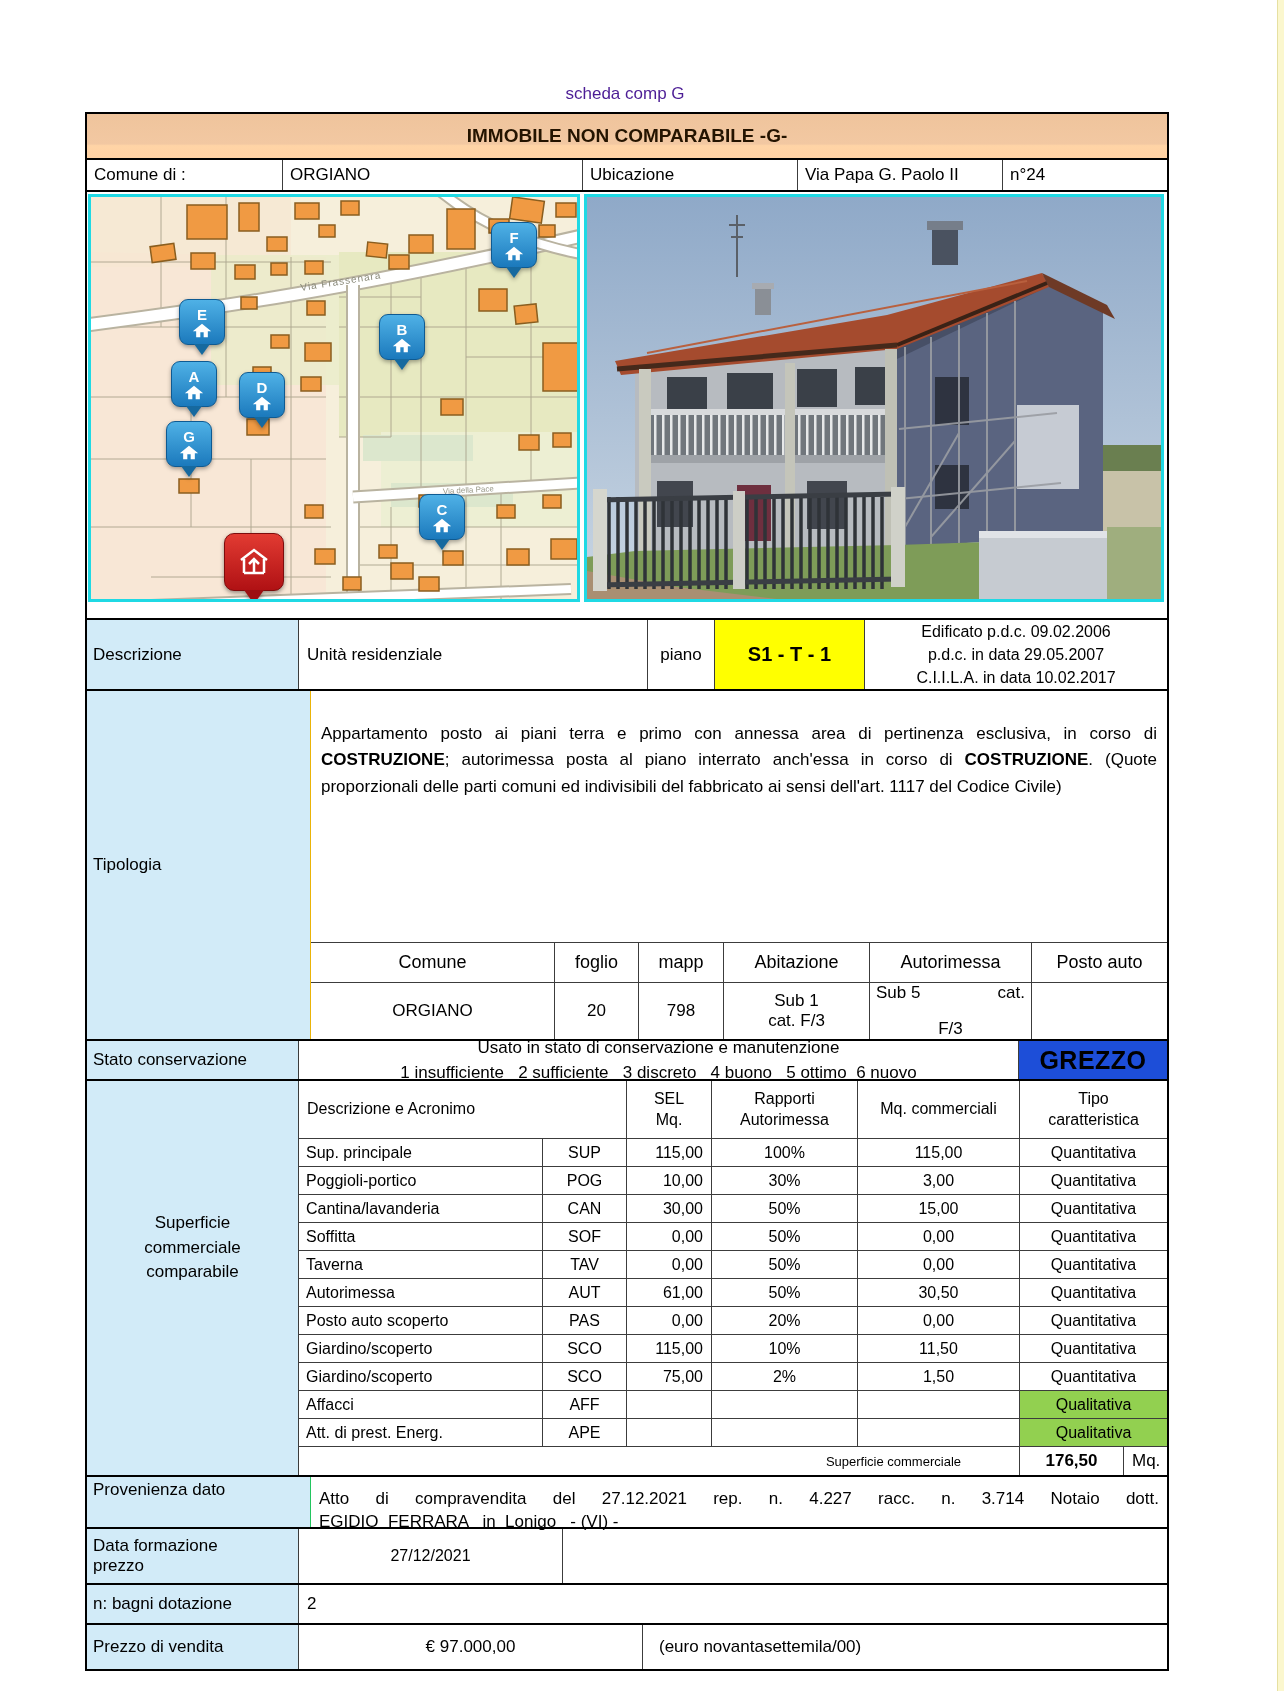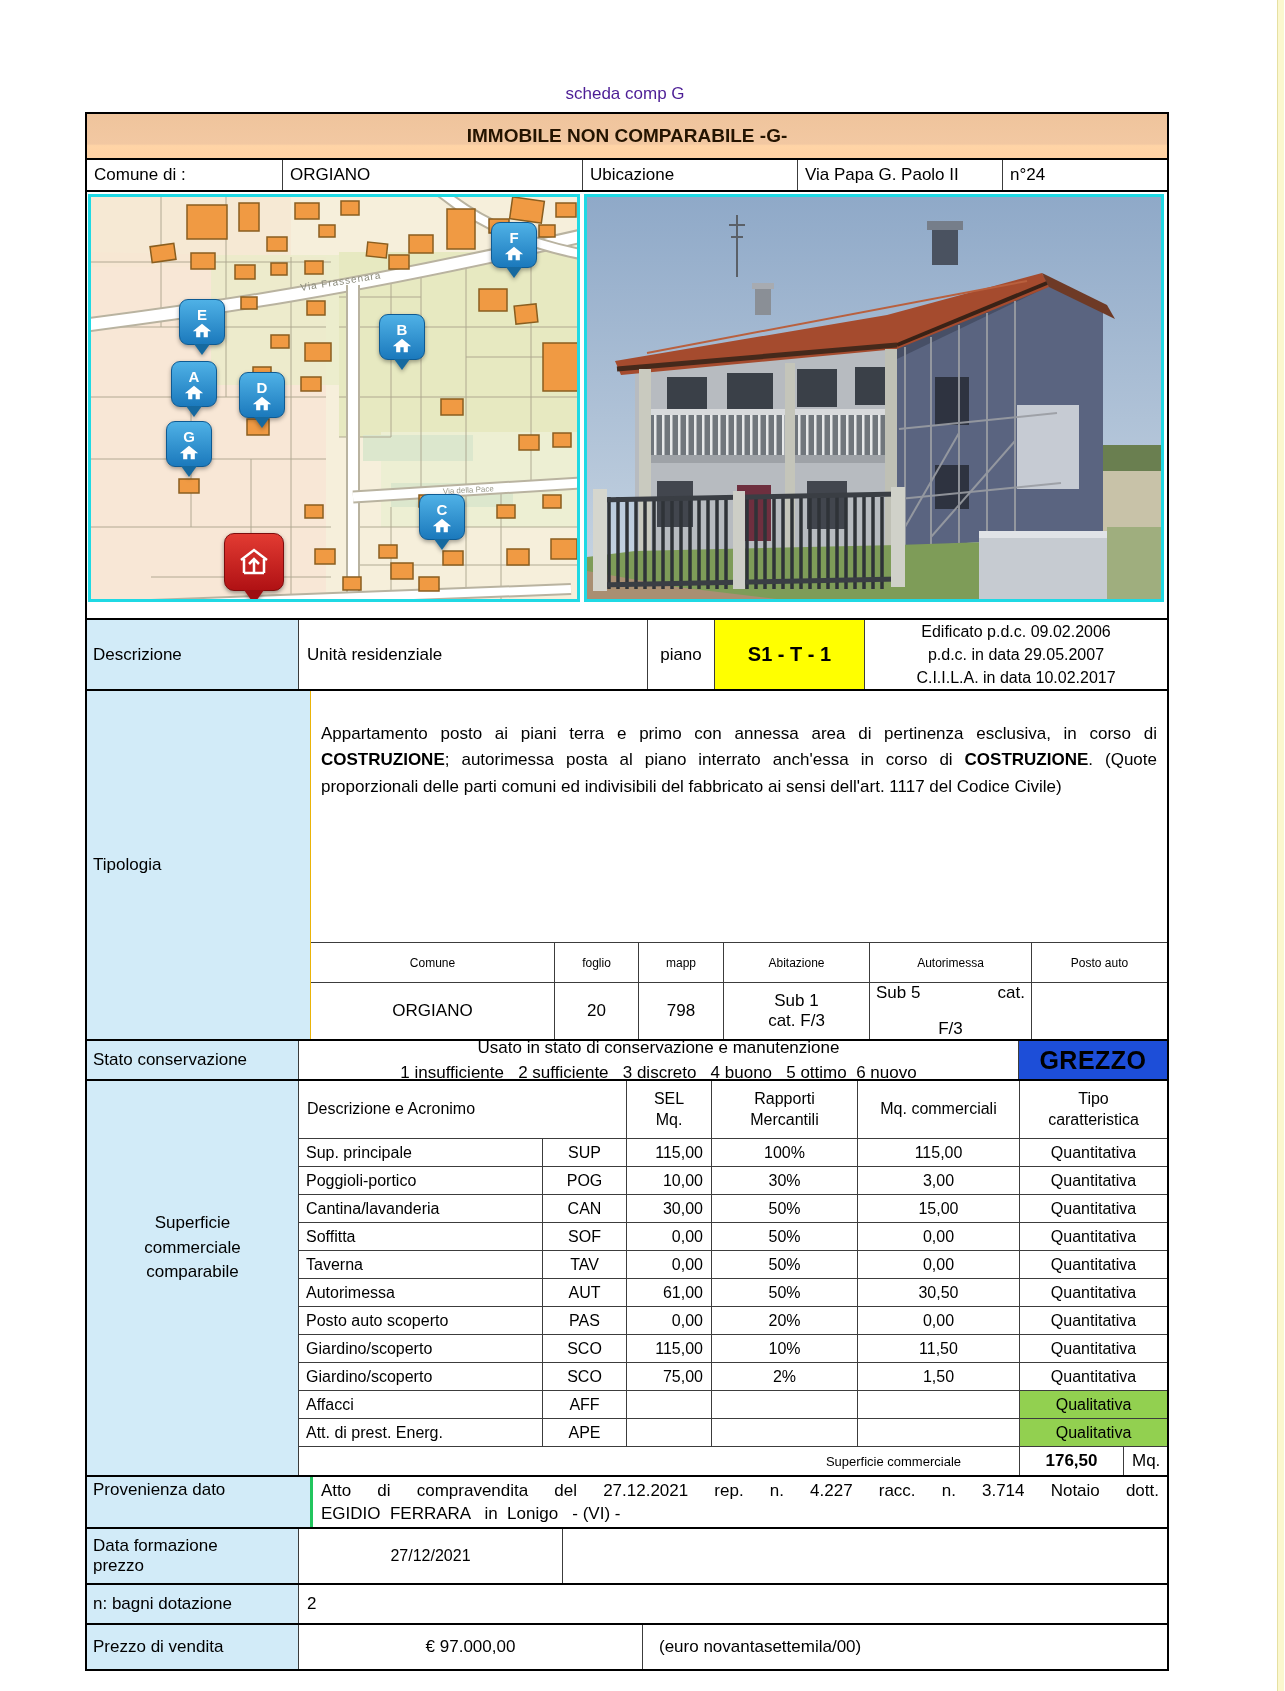--- a/index.html
+++ b/index.html
@@ -48,21 +48,21 @@
   .r-descr{height:73px;border-bottom:2px solid #000;border-top:2px solid #000;font-size:17px;}
   .d-val{width:349px;display:flex;align-items:center;padding:0 8px;}
   .d-piano{width:67px;}
   .d-yellow{width:150px;background:#FFFF00;font-weight:bold;font-size:20px;}
   .d-edif{flex:1;font-size:16px;line-height:1.45;}
   
   .r-tipo{height:350px;border-bottom:2px solid #000;}
   .tipo-content{flex:1;display:flex;flex-direction:column;border-left:1px solid #eab308;}
   .tipo-text{padding:30px 10px 0 10px;font-size:17px;line-height:1.55;text-align:justify;}
   .catasto{margin-top:auto;border-top:1px solid #3c3c3c;}
-  .cat-head{height:40px;border-bottom:1px solid #3c3c3c;font-size:12px;}
+  .cat-head{height:40px;border-bottom:1px solid #3c3c3c;font-size:18px;}
   .cat-data{height:56px;font-size:17px;}
   .c1{width:243px;} .c2{width:84px;} .c3{width:85px;} .c4{width:146px;} .c5{width:162px;} .c6{flex:1;}
   .aut-cell{display:flex;flex-direction:column;justify-content:space-between;padding:0 6px;font-size:17px;}
   .aut-l1{display:flex;justify-content:space-between;}
   .aut-l2{text-align:center;}
   
   .r-stato{height:40px;border-bottom:2px solid #000;}
   .stato-mid{width:720px;display:flex;flex-direction:column;justify-content:center;text-align:center;font-size:17px;line-height:1.5;}
   .stato-line2{white-space:pre;}
   .stato-grezzo{flex:1;background:#1d4ed8;font-weight:bold;font-size:25px;letter-spacing:.5px;}
@@ -82,21 +82,21 @@
   .s-rap{width:146px;justify-content:center;}
   .s-mq{width:162px;justify-content:center;}
   .s-tipo{flex:1;justify-content:center;}
   .qual{background:#92D050;}
   .sup-total{height:28px;font-size:16px;}
   .t-label{width:720px;display:flex;align-items:center;justify-content:flex-end;padding-right:58px;font-size:13px;}
   .t-value{width:104px;display:flex;align-items:center;justify-content:center;font-weight:bold;font-size:17px;}
   .t-unit{flex:1;display:flex;align-items:center;padding-left:8px;font-size:17px;}
   
   .r-prov{height:52px;border-bottom:2px solid #000;}
-  .prov-text{flex:1;border-left:3px solid #22c55e;padding:3px 8px;font-size:17px;line-height:1.35;}
+  .prov-text{flex:1;border-left:1px solid #22c55e;padding:11px 8px;font-size:17px;line-height:1.35;}
   .prov-l1{text-align:justify;text-align-last:justify;}
   .prov-l2{white-space:pre;}
   .r-dataf{height:56px;border-bottom:2px solid #000;}
   .df-val{width:264px;} .df-empty{flex:1;}
   .r-bagni{height:40px;border-bottom:2px solid #000;}
   .bg-val{flex:1;display:flex;align-items:center;padding:0 8px;font-size:17px;}
   .r-prezzo{height:44px;font-size:17px;}
   .pz-val{width:344px;}
   .pz-txt{flex:1;display:flex;align-items:center;padding:0 16px;}
   .lab-top{align-items:flex-start;padding-top:3px;}
@@ -449,21 +449,21 @@
     <div class="sup-block">
       <div class="sup-label pre">Superficie
 commerciale
 comparabile</div>
       <div class="sup-right">
         <div class="row sup-head">
           <div class="cell h-descr" style="width:327px">Descrizione e Acronimo</div>
           <div class="cell pre" style="width:85px">SEL
 Mq.</div>
           <div class="cell pre" style="width:146px">Rapporti
-Mercantili</div>
+Autorimessa</div>
           <div class="cell" style="width:162px">Mq. commerciali</div>
           <div class="cell pre" style="flex:1">Tipo
 caratteristica</div>
         </div>
 
         <div class="row sup-row">
           <div class="cell s-name">Sup. principale</div>
           <div class="cell s-acr">SUP</div>
           <div class="cell s-sel">115,00</div>
           <div class="cell s-rap">100%</div>

